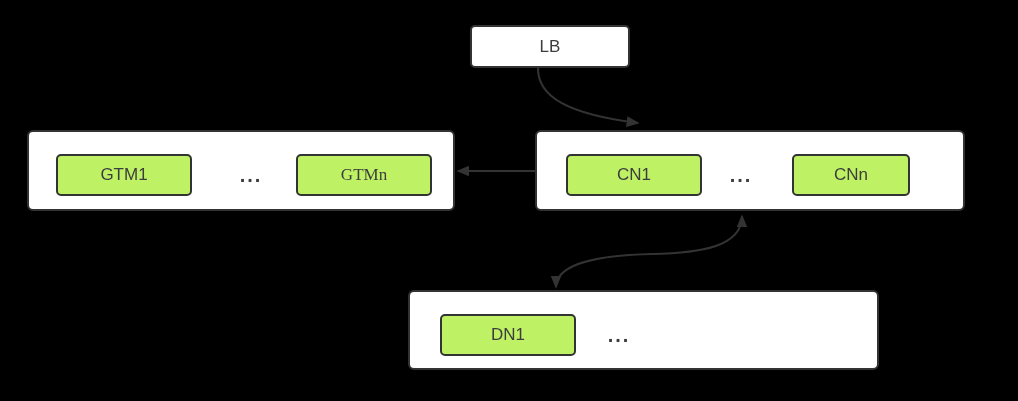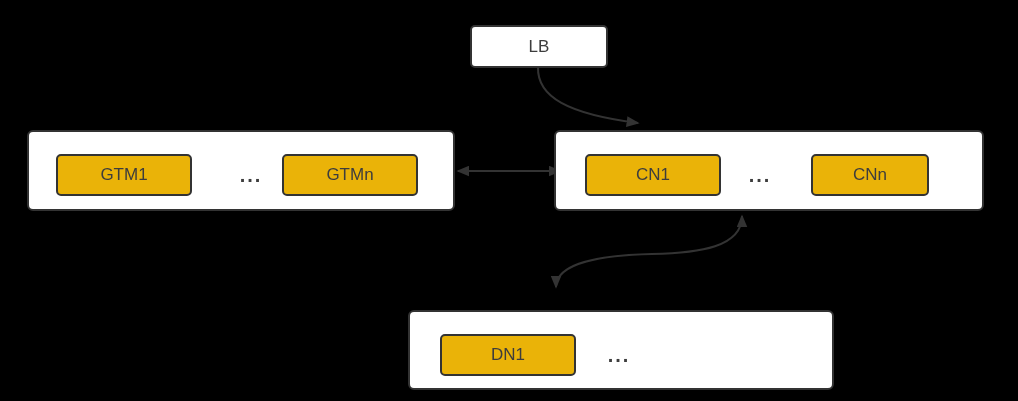--- a/index.html
+++ b/index.html
@@ -29,39 +29,39 @@
     border: 2px solid #333333;
     box-sizing: border-box;
     display: flex;
     align-items: center;
     justify-content: center;
     color: #3d3d3d;
     font-size: 17px;
   }
   .lb-node {
     left: 470px; top: 25px;
-    width: 138px; height: 43px;
+    width: 160px; height: 43px;
     border-radius: 5px;
   }
   .group {
     position: absolute;
     background: #ffffff;
     border: 2px solid #333333;
     box-sizing: border-box;
     border-radius: 6px;
   }
   .group-gtm { left: 27px;  top: 130px; width: 428px; height: 81px; }
-  .group-cn  { left: 554px; top: 130px; width: 430px; height: 81px; }
-  .group-dn  { left: 408px; top: 310px; width: 426px; height: 80px; }
+  .group-cn  { left: 535px; top: 130px; width: 430px; height: 81px; }
+  .group-dn  { left: 408px; top: 290px; width: 471px; height: 80px; }
   .inner-node {
     position: absolute;
     top: 22px;
     height: 42px;
     width: 136px;
-    background: #eab308;
+    background: #bef264;
     border: 2px solid #333333;
     box-sizing: border-box;
     border-radius: 5px;
     display: flex;
     align-items: center;
     justify-content: center;
     color: #3d3d3d;
     font-size: 17px;
   }
   .ellipsis {
@@ -74,21 +74,21 @@
     justify-content: center;
     color: #3d3d3d;
     font-size: 20px;
     font-weight: 700;
     letter-spacing: 2px;
     line-height: 1;
   }
   
   .gtm-first { left: 27px; }
   .gtm-ellipsis { left: 202px; }
-  .gtm-last { left: 253px; }
+  .gtm-last { left: 267px; font-family: Liberation Serif, serif; }
   .cn-first { left: 29px; }
   .cn-ellipsis { left: 184px; }
   .cn-last { left: 255px; width: 118px; }
   .dn-first { left: 30px; }
   .dn-ellipsis { left: 189px; }
   .dn-last { left: 255px; width: 137px; }
 </style>
 </head>
 <body>
 

